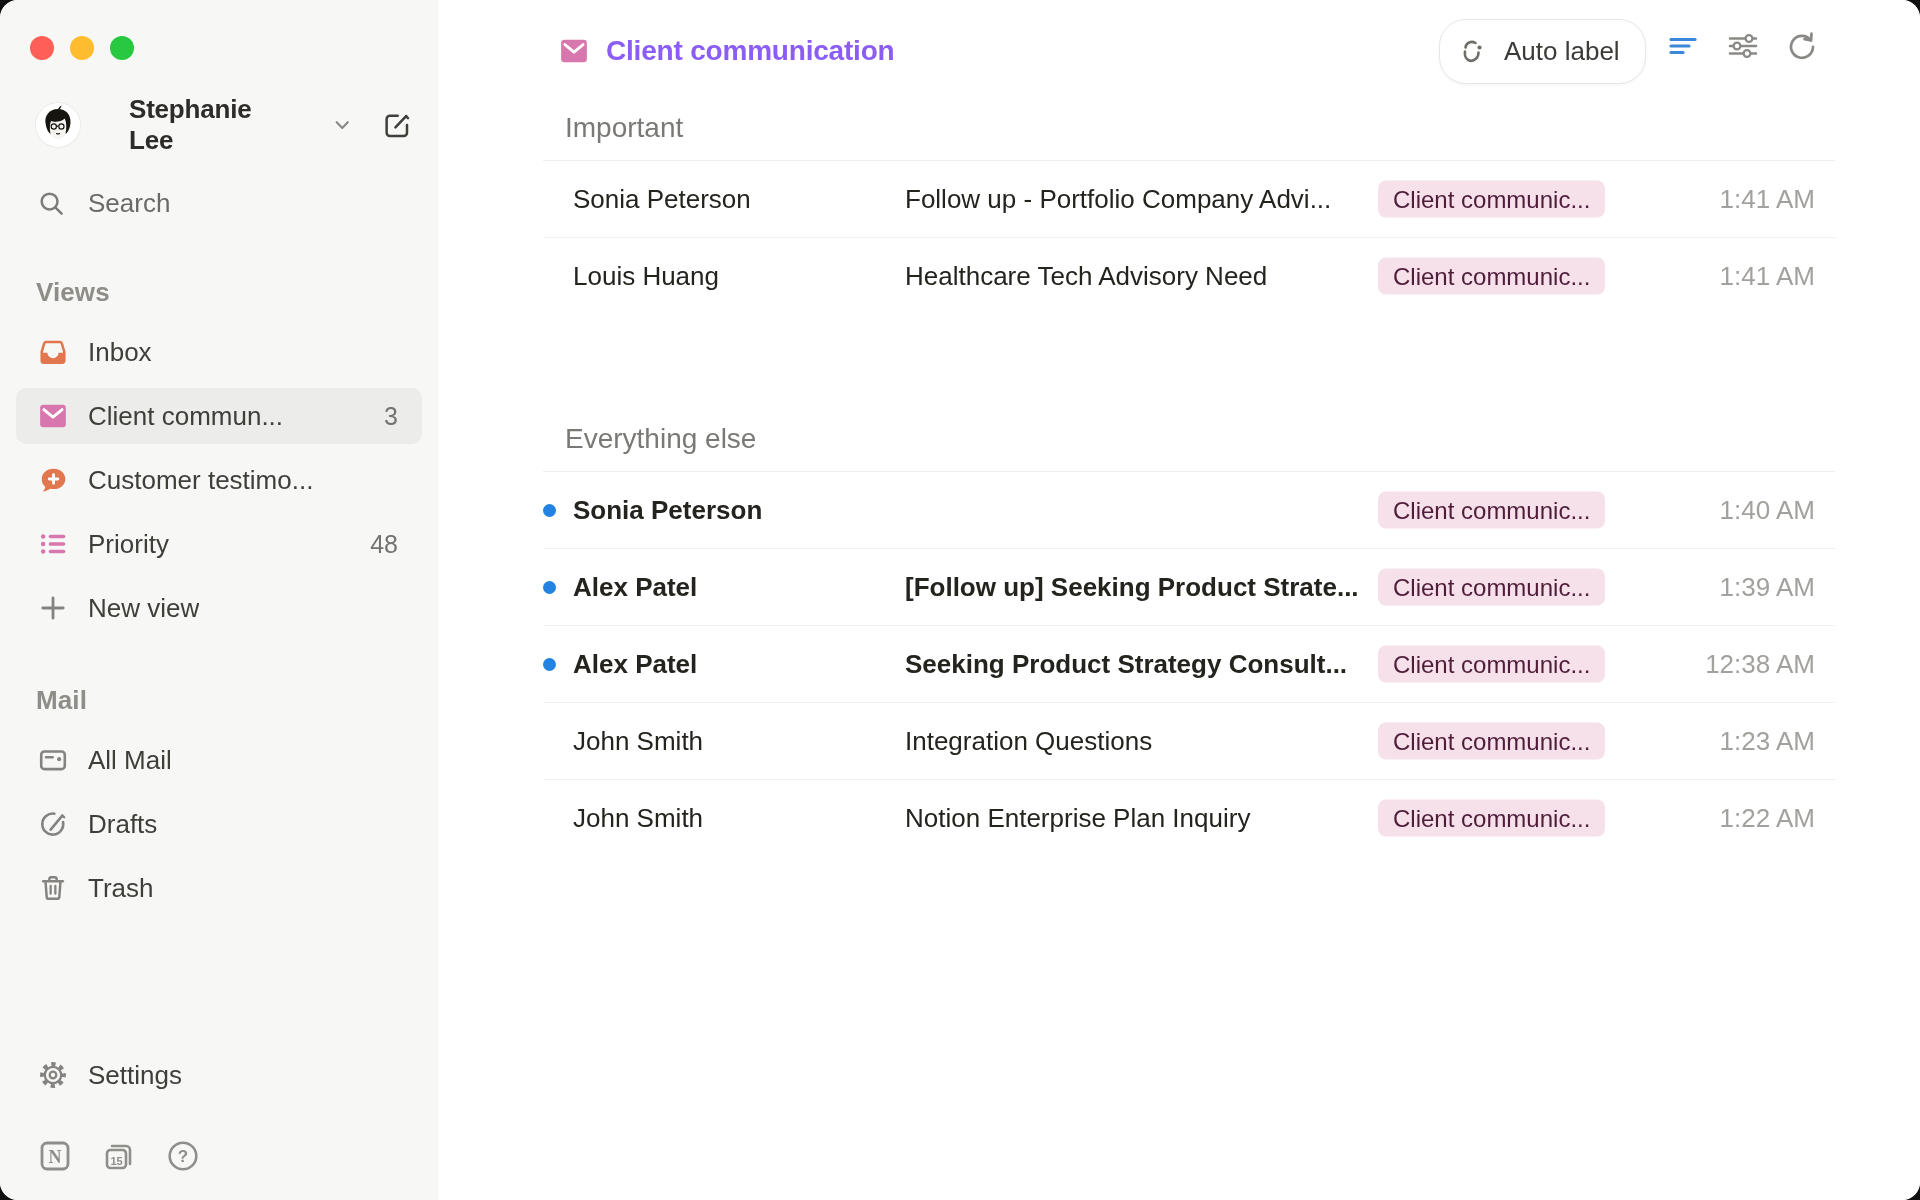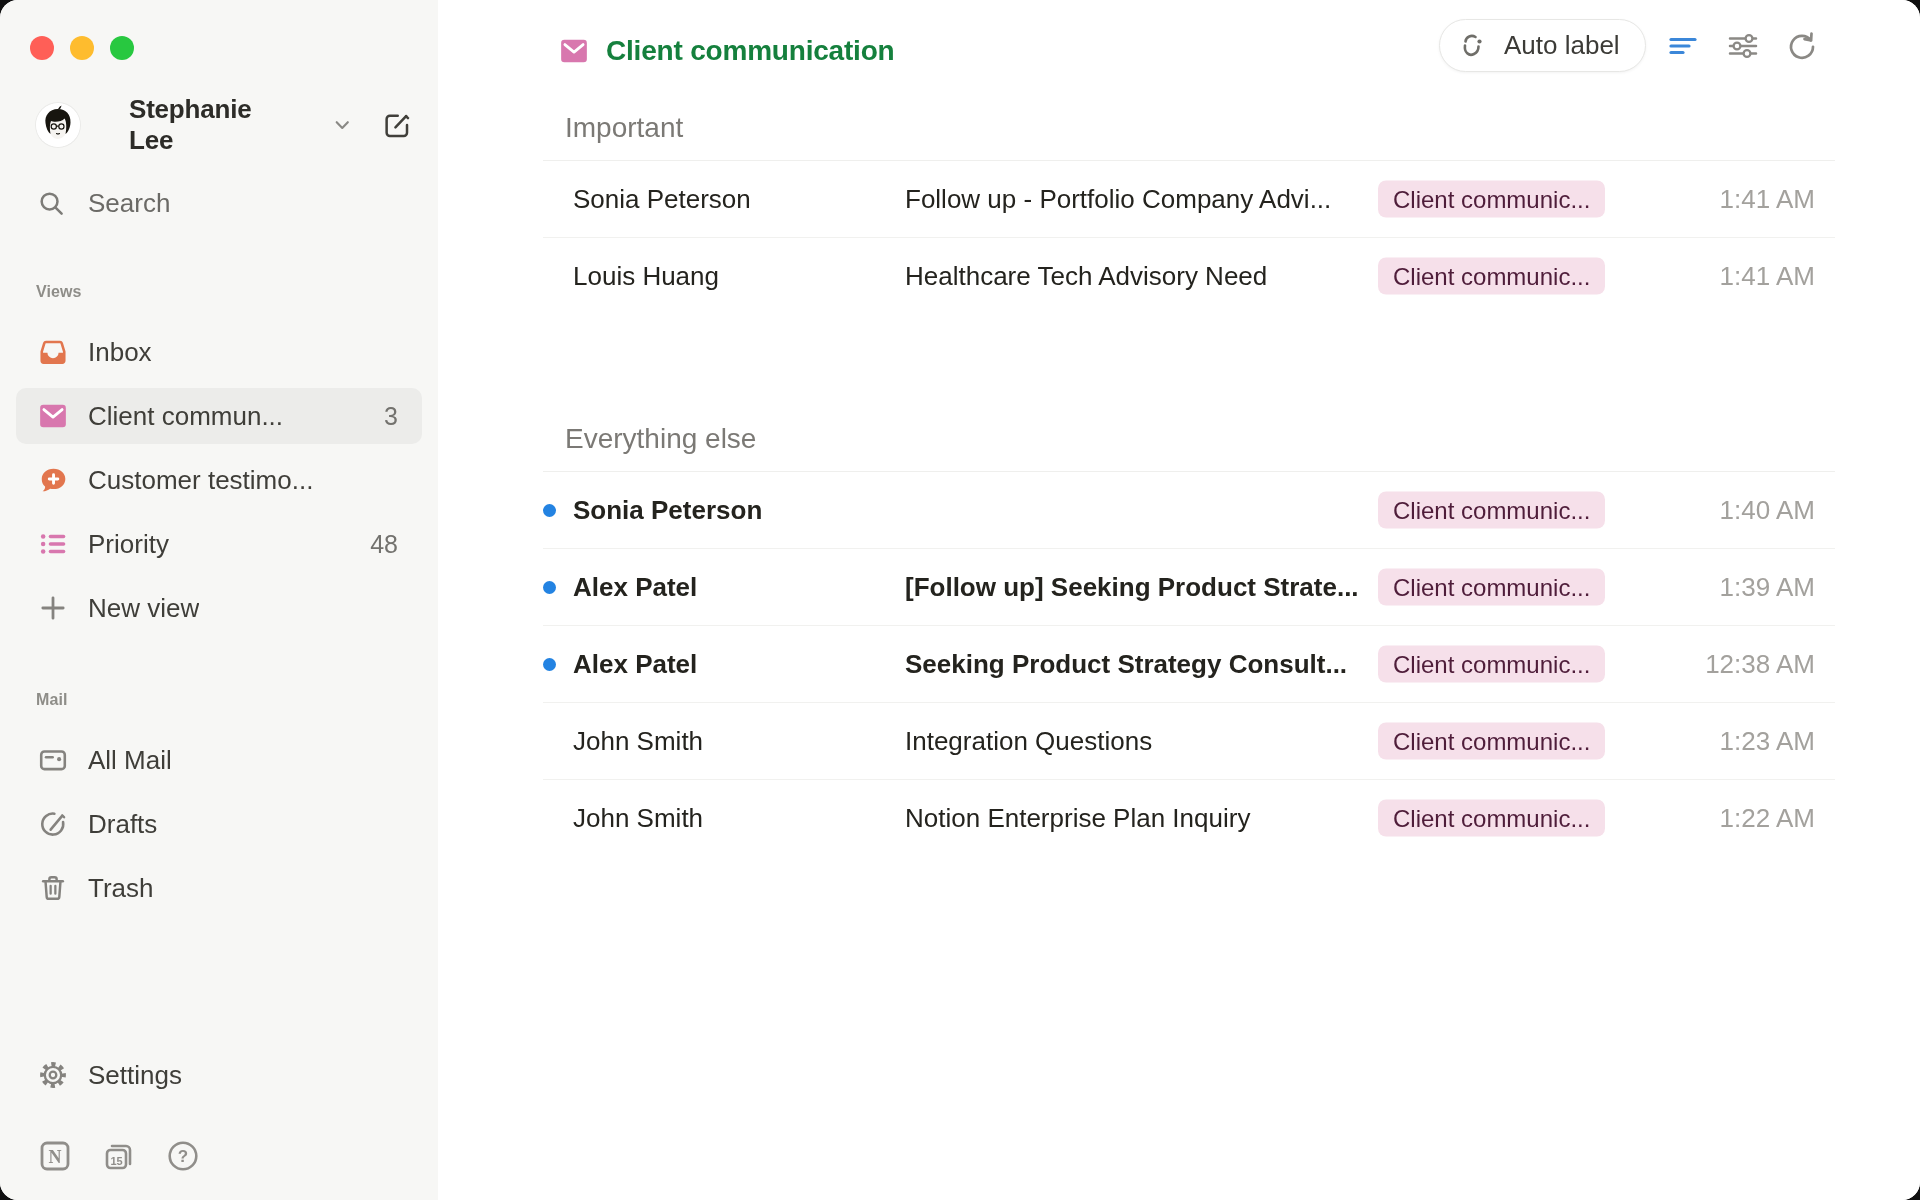--- a/index.html
+++ b/index.html
@@ -23,21 +23,21 @@
   .profile-name{margin-left:18px;font-size:26px;font-weight:700;color:#2d2c28;letter-spacing:-0.2px;}
   .chev{width:20px;height:20px;margin-left:12px;color:#8a8985;}
   .compose{margin-left:auto;width:32px;height:32px;color:#403f3a;cursor:pointer;}
 
   .search-row{position:absolute;top:175px;left:16px;right:16px;height:56px;display:flex;align-items:center;
               padding-left:22px;box-sizing:border-box;border-radius:10px;}
   .search-row .icon{width:27px;height:27px;color:#7d7c78;}
   .search-label{margin-left:23px;font-size:26px;color:#6b6a66;}
 
   .sidebar-nav{position:absolute;top:268px;left:16px;right:16px;}
-  .side-label{height:48px;display:flex;align-items:center;padding-left:20px;font-size:16px;font-weight:600;
+  .side-label{height:48px;display:flex;align-items:center;padding-left:20px;font-size:26px;font-weight:600;
               color:#8e8d88;letter-spacing:0.1px;}
   .side-label.mt{margin-top:40px;}
   .side-item{height:56px;margin-top:8px;display:flex;align-items:center;padding:0 24px 0 22px;border-radius:10px;
              cursor:pointer;}
   .side-item.selected{background:var(--selected-item-bg,#ececea);}
   .side-item .icon{width:30px;height:30px;flex:0 0 auto;}
   .side-item-label{margin-left:20px;font-size:26px;color:#3f3e39;white-space:nowrap;overflow:hidden;}
   .side-count{margin-left:auto;font-size:25px;color:#73726e;}
 
   .settings-row{position:absolute;top:1047px;left:16px;right:16px;height:56px;display:flex;align-items:center;
@@ -48,23 +48,23 @@
   .side-bottom{position:absolute;top:1128px;left:16px;right:16px;height:56px;display:flex;align-items:center;
                padding:0 20px 0 22px;box-sizing:border-box;}
   .side-bottom .icon{width:34px;height:34px;color:#908e8a;cursor:pointer;}
   .side-bottom .icon + .icon{margin-left:30px;}
   .side-bottom .help{margin-left:auto;width:34px;height:34px;}
 
   
   .main{position:absolute;left:438px;top:0;right:0;bottom:0;background:#fff;}
   .main-title{position:absolute;left:121px;top:23px;height:56px;display:flex;align-items:center;}
   .main-title .icon{width:30px;height:30px;}
-  .main-title-text{margin-left:17px;font-size:28px;font-weight:600;color:#15803d;letter-spacing:-0.2px;}
-
-  .auto-label-btn{position:absolute;left:1001px;top:19px;height:53px;border-radius:27px;background:#fff;
+  .main-title-text{margin-left:17px;font-size:28px;font-weight:600;color:#8b5cf6;letter-spacing:-0.2px;}
+
+  .auto-label-btn{position:absolute;left:1001px;top:19px;height:65px;border-radius:27px;background:#fff;
                   border:1.5px solid #e7e7e5;box-shadow:0 1px 3px rgba(0,0,0,0.05);display:flex;align-items:center;
                   padding:0 25px 0 17px;box-sizing:border-box;cursor:pointer;}
   .auto-label-btn .icon{width:34px;height:34px;color:#6f6e69;}
   .auto-label-text{margin-left:13px;font-size:26px;font-weight:500;color:#3c3b37;}
 
   .hdr-btn{position:absolute;top:28px;width:36px;height:36px;cursor:pointer;}
   .hdr-btn .icon{width:36px;height:36px;display:block;}
   .hdr-btn.filter{left:1227px;color:var(--filter-active-blue,#2383e2);}
   .hdr-btn.sliders{left:1287px;color:#8b8985;}
   .hdr-btn.refresh{left:1346px;color:#8b8985;}

